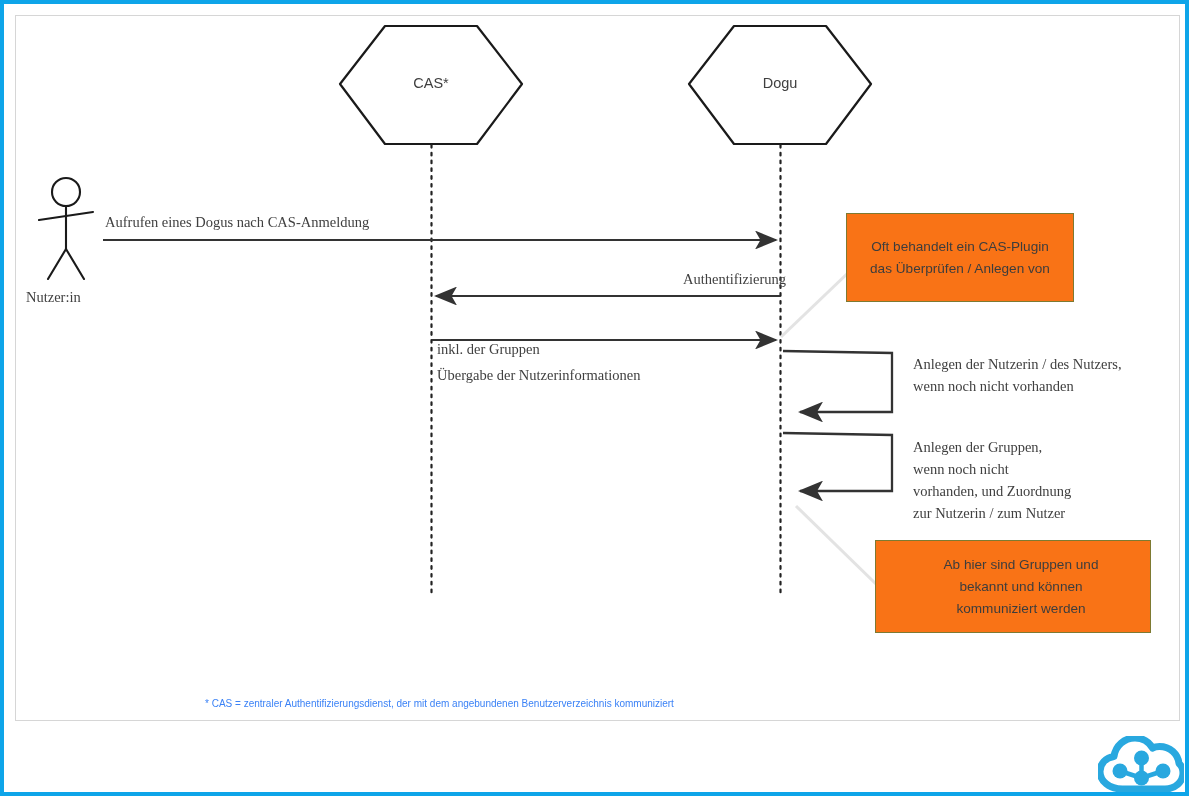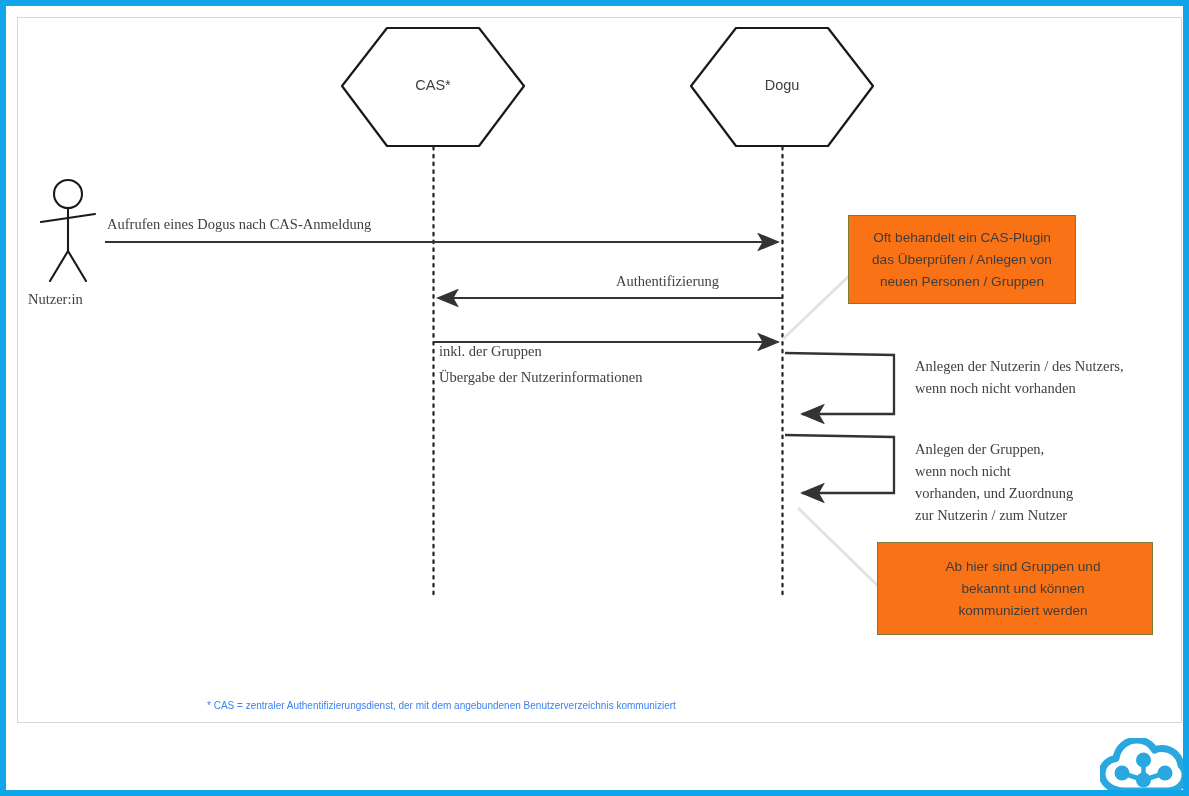--- a/index.html
+++ b/index.html
@@ -11,21 +11,21 @@
   body {
     font-family: "Liberation Sans", sans-serif;
   }
   #page {
     position: relative;
     width: 1189px;
     height: 796px;
     background: #ffffff;
     overflow: hidden;
     box-sizing: border-box;
-    border: 6px solid #0ea5e9;
+    border: 4px solid #0ea5e9;
   }
   #diagram-frame {
     position: absolute;
     left: 11px;
     top: 11px;
     width: 1165px;
     height: 706px;
     border: 1px solid #d6d6d6;
     box-sizing: border-box;
     background: #ffffff;
@@ -125,38 +125,37 @@
     <line x1="792" y1="502" x2="872" y2="580" stroke="#E3E3E3" stroke-width="3"></line>
   </svg>
 
   <div class="participant-name" style="left:377px; top:71px; width:100px;">CAS*</div>
   <div class="participant-name" style="left:726px; top:71px; width:100px;">Dogu</div>
 
   <div class="lbl" style="left:22px; top:283px;">Nutzer:in</div>
 
   <div class="lbl" style="left:101px; top:208px;">Aufrufen eines Dogus nach CAS-Anmeldung</div>
 
-  <div class="lbl" style="left:610px; top:265px;">Authentifizierung</div>
+  <div class="lbl" style="left:679px; top:265px;">Authentifizierung</div>
 
   <div class="lbl" style="left:433px; top:313px;margin-top:48px;">Übergabe der Nutzerinformationen</div>
   <div class="lbl" style="left:433px; top:335px;">inkl. der Gruppen</div>
 
   <div class="lbl" style="left:909px; top:350px;">Anlegen der Nutzerin / des Nutzers,</div>
   <div class="lbl" style="left:909px; top:372px;">wenn noch nicht vorhanden</div>
 
   <div class="lbl" style="left:909px; top:433px;">Anlegen der Gruppen,</div>
   <div class="lbl" style="left:909px; top:455px;">wenn noch nicht</div>
   <div class="lbl" style="left:909px; top:477px;">vorhanden, und Zuordnung</div>
   <div class="lbl" style="left:909px; top:499px;">zur Nutzerin / zum Nutzer</div>
 
   <div class="note" style="left:842px; top:209px; width:228px; height:89px;">
     <div class="note-text">
       <div>Oft behandelt ein CAS-Plugin</div>
       <div>das Überprüfen / Anlegen von</div>
-      <div>neuen Personen / Gruppen</div>
     </div>
   </div>
 
   <div class="note" style="left:871px; top:536px; width:276px; height:93px;padding-left:16px;">
     <div class="note-text">
       <div>Ab hier sind Gruppen und</div>
       <div>bekannt und können</div>
       <div>kommuniziert werden</div>
     </div>
   </div>

